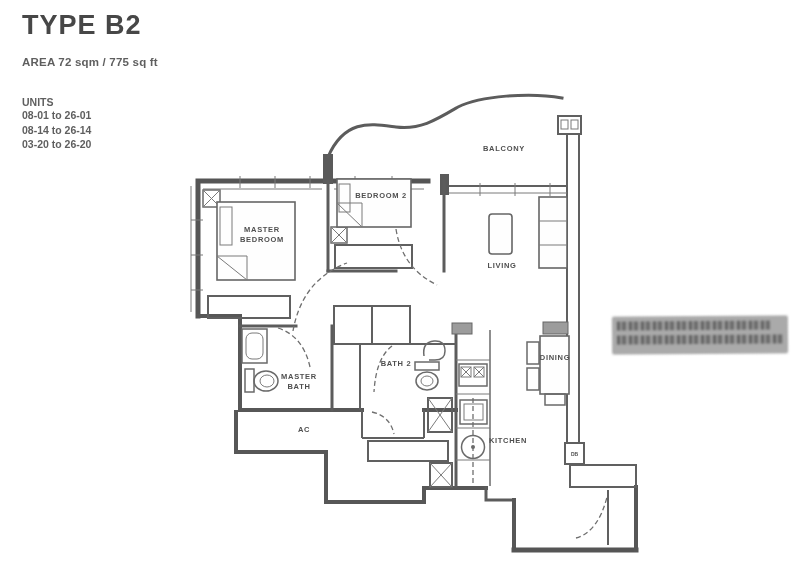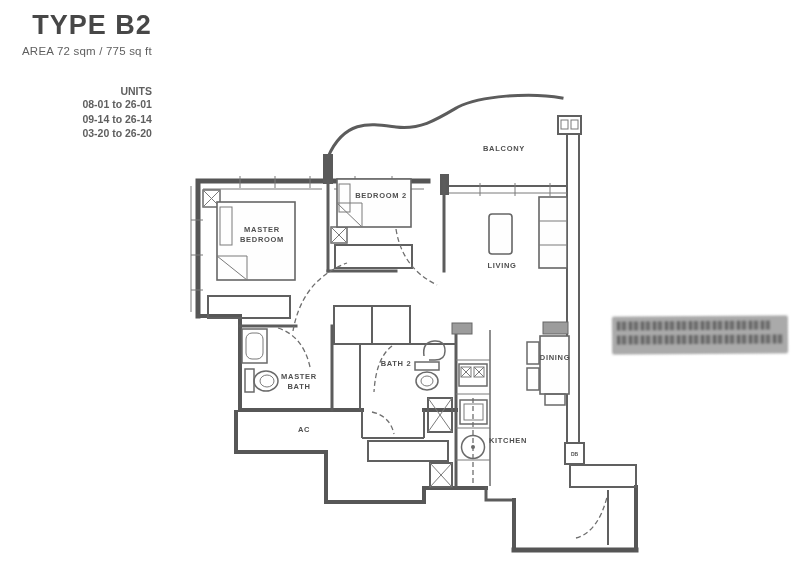--- a/index.html
+++ b/index.html
@@ -1,21 +1,21 @@
 <!DOCTYPE html>
 <html><head>
 <meta charset="utf-8">
 <style>
   html,body{margin:0;padding:0;background:#fff;}
   #stage{position:relative;width:800px;height:575px;background:#ffffff;overflow:hidden;
-         font-family:"Liberation Sans",sans-serif;text-align:right;}
+         font-family:"Liberation Sans",sans-serif;}
   
   #header{position:absolute;left:22px;top:10px;color:#4c4c4c;}
   #header .title{font-size:27px;font-weight:bold;letter-spacing:1px;color:#474747;}
-  #header .area{font-size:11.5px;font-weight:normal;color:#5f5f5f;margin-top:4px;letter-spacing:.2px;}
+  #header .area{font-size:11.5px;font-weight:bold;color:#5f5f5f;margin-top:15px;letter-spacing:.2px;}
   #header .units-head{font-size:10.5px;font-weight:bold;color:#5f5f5f;margin-top:28px;}
   #header .unit{font-size:10.5px;font-weight:bold;color:#5f5f5f;line-height:14.5px;}
   
   #plan{position:absolute;left:0;top:0;filter:blur(.3px);}
   .w5{stroke:#555;stroke-width:5;fill:none;stroke-linecap:square;}
   .w4{stroke:#575757;stroke-width:4;fill:none;stroke-linecap:square;}
   .w3{stroke:#5c5c5c;stroke-width:3;fill:none;stroke-linecap:square;}
   .w2{stroke:#606060;stroke-width:2;fill:none;}
   .t15{stroke:#6a6a6a;stroke-width:1.5;fill:none;}
   .t1{stroke:#7a7a7a;stroke-width:1;fill:none;}
@@ -38,21 +38,21 @@
 </head>
 <body>
 
 <div id="stage">
 
   <div id="header">
     <div class="title">TYPE B2</div>
     <div class="area">AREA  72 sqm / 775 sq ft</div>
     <div class="units-head">UNITS</div>
     <div class="unit">08-01 to 26-01</div>
-    <div class="unit">09-14 to 26-14</div>
+    <div class="unit">08-14 to 26-14</div>
     <div class="unit">03-20 to 26-20</div>
   </div>
 
   <svg id="plan" width="800" height="575" viewBox="0 0 800 575">
     <defs>
       <pattern id="hatch" width="5" height="24" patternUnits="userSpaceOnUse">
         <path d="M1.5,2 Q3,8 1.5,14 M3.5,1 V22" stroke="#6b6b6b" stroke-width="0.8" fill="none"></path>
       </pattern>
     </defs>
 

